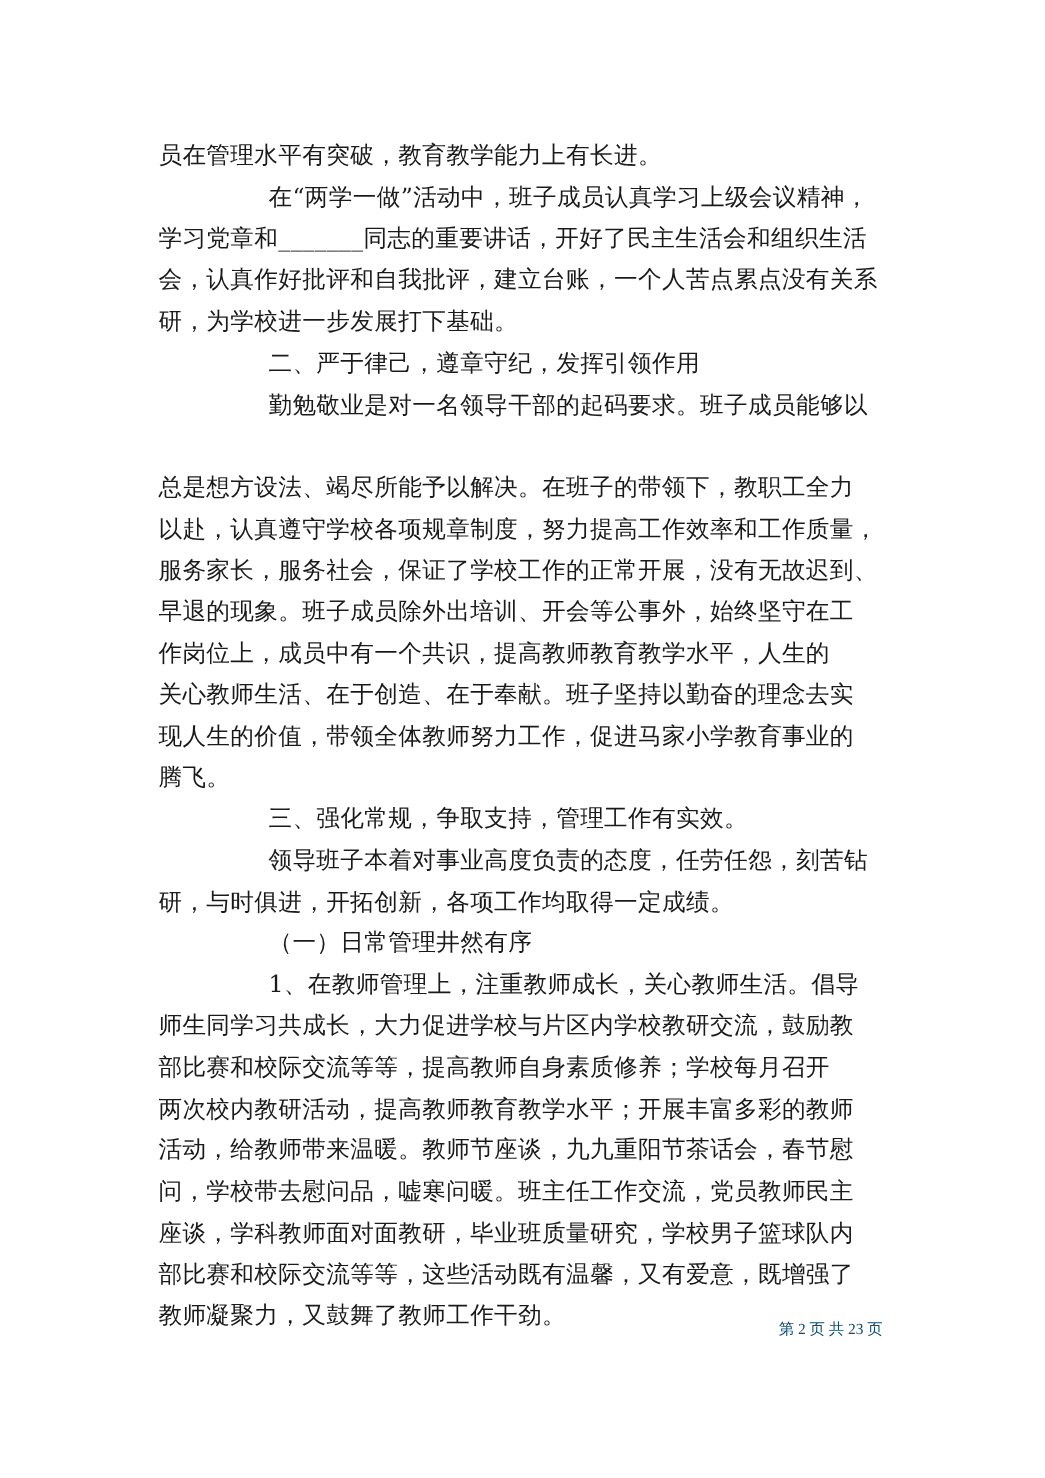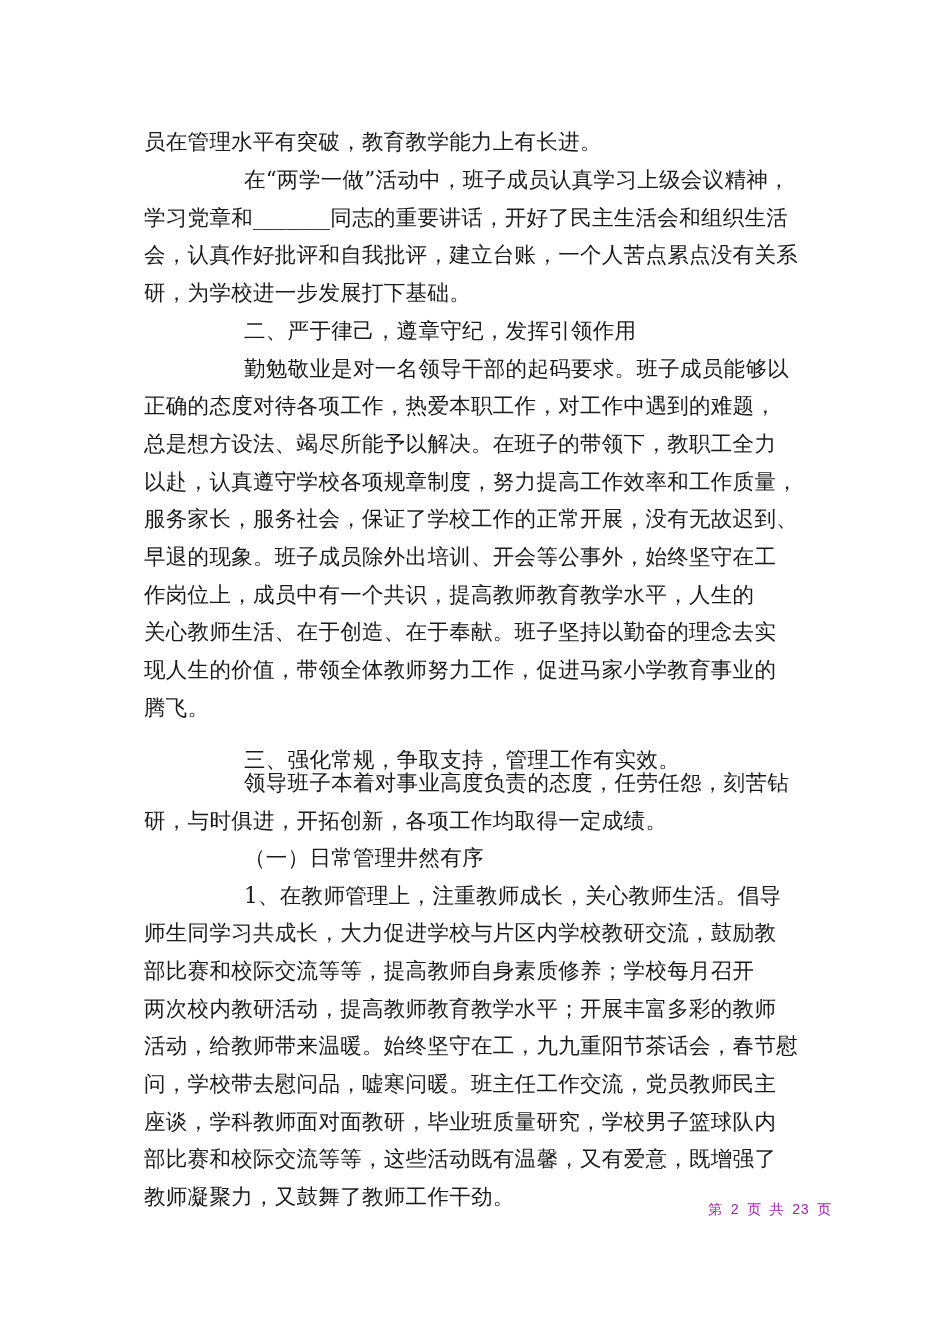--- a/index.html
+++ b/index.html
@@ -2,50 +2,49 @@
 <html><head>
 <meta charset="utf-8">
 <style>
   html, body { margin: 0; padding: 0; background: #ffffff; }
   body { width: 950px; height: 1344px; position: relative; overflow: hidden;
          font-family: "DejaVu Serif", "Liberation Serif", serif; color: #1a1a1a; }
   .page { position: absolute; left: 0; top: 0; width: 932px; height: 1344px; background: #fff; }
   .line { position: absolute; left: 144px; font-size: 21.5px; line-height: 30px; white-space: nowrap; letter-spacing: 0.3px; }
   .indent { left: 244px; }
   .footer { position: absolute; left: 708px; top: 1200px; font-size: 14px; line-height: 20px;
-            font-family: Liberation Mono, monospace; color: #a21caf; white-space: nowrap; }
+            font-family: Liberation Serif, serif; color: #0c4a6e; white-space: nowrap; }
 </style>
 </head>
 <body>
 
 <div class="page">
   <div class="line" style="top:127px">员在管理水平有突破，教育教学能力上有长进。</div>
   <div class="line indent" style="top:165px">在“两学一做”活动中，班子成员认真学习上级会议精神，</div>
   <div class="line" style="top:203px">学习党章和_______同志的重要讲话，开好了民主生活会和组织生活</div>
   <div class="line" style="top:240px">会，认真作好批评和自我批评，建立台账，一个人苦点累点没有关系</div>
   <div class="line" style="top:278px">研，为学校进一步发展打下基础。</div>
   <div class="line indent" style="top:316px">二、严于律己，遵章守纪，发挥引领作用</div>
   <div class="line indent" style="top:354px">勤勉敬业是对一名领导干部的起码要求。班子成员能够以</div>
-  <div class="line" style="top:391px">正确的态度对待各项工作，热爱本职工作，对工作中遇到的难题，</div>
   <div class="line" style="top:429px">总是想方设法、竭尽所能予以解决。在班子的带领下，教职工全力</div>
   <div class="line" style="top:467px">以赴，认真遵守学校各项规章制度，努力提高工作效率和工作质量，</div>
   <div class="line" style="top:504px">服务家长，服务社会，保证了学校工作的正常开展，没有无故迟到、</div>
   <div class="line" style="top:542px">早退的现象。班子成员除外出培训、开会等公事外，始终坚守在工</div>
   <div class="line" style="top:580px">作岗位上，成员中有一个共识，提高教师教育教学水平，人生的</div>
   <div class="line" style="top:617px">关心教师生活、在于创造、在于奉献。班子坚持以勤奋的理念去实</div>
   <div class="line" style="top:655px">现人生的价值，带领全体教师努力工作，促进马家小学教育事业的</div>
   <div class="line" style="top:693px">腾飞。</div>
-  <div class="line indent" style="top:745px">三、强化常规，争取支持，管理工作有实效。</div>
+  <div class="line indent" style="top:730px">三、强化常规，争取支持，管理工作有实效。</div>
   <div class="line indent" style="top:768px">领导班子本着对事业高度负责的态度，任劳任怨，刻苦钻</div>
   <div class="line" style="top:806px">研，与时俱进，开拓创新，各项工作均取得一定成绩。</div>
   <div class="line indent" style="top:843px">（一）日常管理井然有序</div>
   <div class="line indent" style="top:881px">1、在教师管理上，注重教师成长，关心教师生活。倡导</div>
   <div class="line" style="top:918px">师生同学习共成长，大力促进学校与片区内学校教研交流，鼓励教</div>
   <div class="line" style="top:956px">部比赛和校际交流等等，提高教师自身素质修养；学校每月召开</div>
   <div class="line" style="top:994px">两次校内教研活动，提高教师教育教学水平；开展丰富多彩的教师</div>
-  <div class="line" style="top:1031px">活动，给教师带来温暖。始终坚守在工，九九重阳节茶话会，春节慰</div>
+  <div class="line" style="top:1031px">活动，给教师带来温暖。教师节座谈，九九重阳节茶话会，春节慰</div>
   <div class="line" style="top:1069px">问，学校带去慰问品，嘘寒问暖。班主任工作交流，党员教师民主</div>
   <div class="line" style="top:1107px">座谈，学科教师面对面教研，毕业班质量研究，学校男子篮球队内</div>
   <div class="line" style="top:1144px">部比赛和校际交流等等，这些活动既有温馨，又有爱意，既增强了</div>
   <div class="line" style="top:1182px">教师凝聚力，又鼓舞了教师工作干劲。</div>
 
   <div class="footer">第 2 页 共 23 页</div>
 </div>
 
 </body></html>

